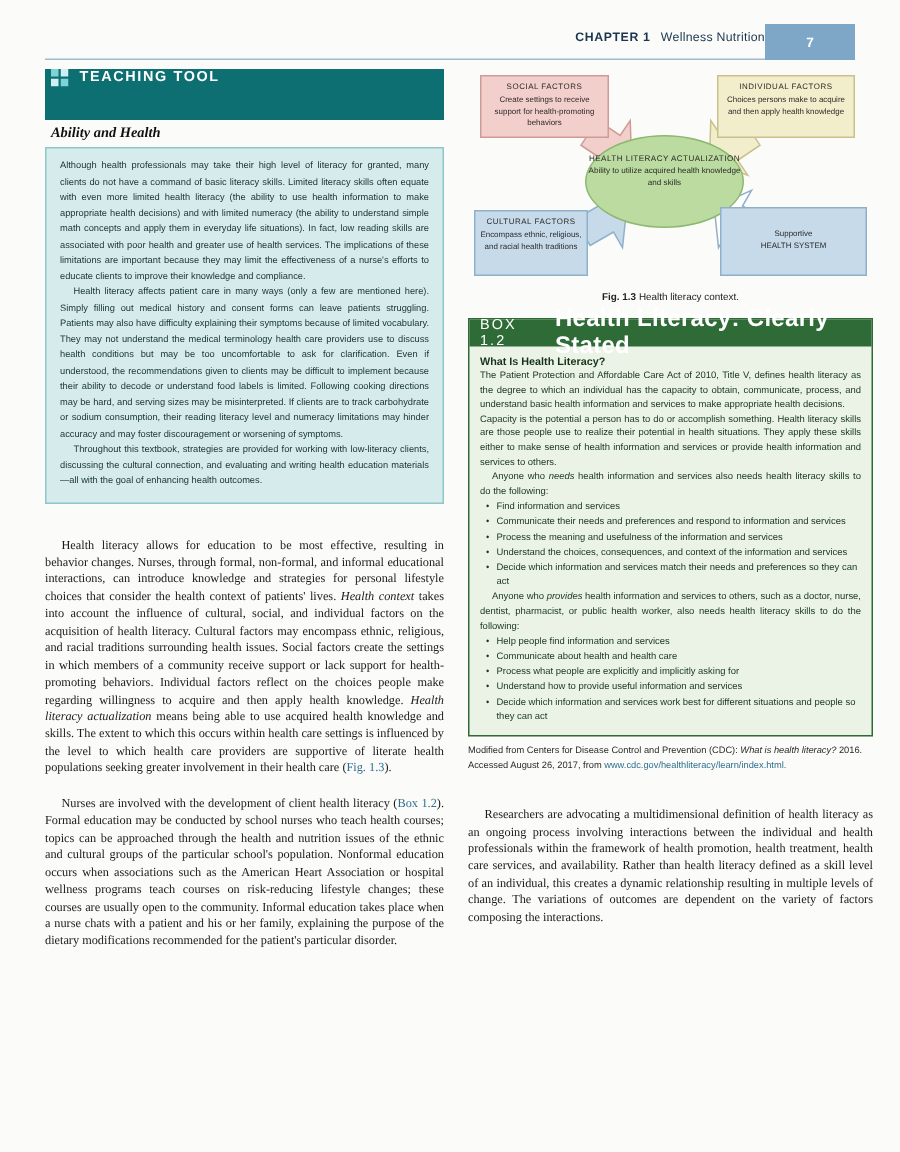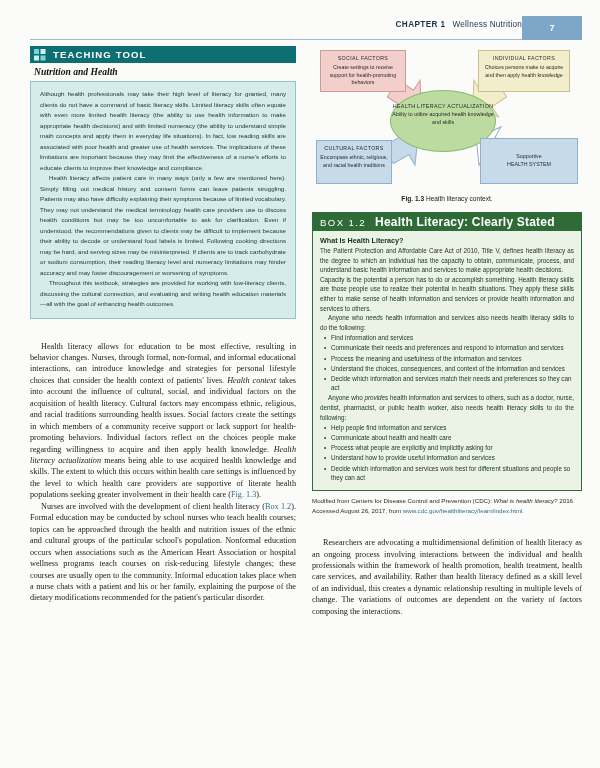--- a/index.html
+++ b/index.html
@@ -19,21 +19,21 @@
   
   #page-wrap {
     position: absolute;
     inset: 0;
     background: #fbfbf9;
   }
   .runhead {
     position: absolute;
     top: 18px;
     left: 0;
-    right: 0;
+    right: 12px;
     height: 22px;
   }
   .runhead .rule {
     position: absolute;
     left: 30px;
     right: 18px;
     top: 21px;
     height: 1px;
     background: #9fb9cf;
   }
@@ -78,23 +78,23 @@
   .col-right {
     position: absolute;
     left: 312px;
     top: 46px;
     width: 270px;
   }
 
   
   .feature-hd {
     background: #0d6f72;
-    height: 17px;
+    height: 34px;
     display: flex;
-    align-items: center;
+    align-items: flex-start;
     padding-left: 4px;
   }
   .tt-icon {
     width: 12px; height: 12px;
     display: block;
     margin-right: 7px;
     flex: 0 0 auto;
   }
   .feature-hd .ttl {
     font-family: "Liberation Sans", sans-serif;
@@ -131,21 +131,21 @@
   .bodytext {
     font-family: "Liberation Serif", serif;
     font-size: 8.2px;
     line-height: 11.45px;
     text-align: justify;
     color: #1a1a1a;
     margin: 0;
     -webkit-hyphens: auto;
     hyphens: auto;
   }
-  .bodytext + .bodytext { margin-top: 0; }
+  .bodytext + .bodytext { margin-top: 12px; }
   .bodytext.indent { text-indent: 11px; }
   .gap-top { margin-top: 22px; }
   .xref { color: #2f6f8f; }
   .it { font-style: italic; }
 
   
   .figure {
     position: relative;
     width: 270px;
     height: 148px;
@@ -173,21 +173,21 @@
     padding-left: 7px;
     color: #fff;
     font-family: "Liberation Sans", sans-serif;
   }
   .box12-hd .bn {
     font-size: 9.6px;
     letter-spacing: 1.4px;
     font-weight: normal;
   }
   .box12-hd .bt {
-    font-size: 12px;
+    font-size: 16px;
     font-weight: bold;
     margin-left: 9px;
     letter-spacing: .2px;
   }
   .box12-body { padding: 5px 7px 7px 7px; }
   .box12 h4 {
     margin: 0 0 1px 0;
     font-family: "Liberation Sans", sans-serif;
     font-size: 7.2px;
     font-weight: bold;
@@ -303,21 +303,21 @@
     <div>
       <div class="feature-hd">
         <svg class="tt-icon" viewBox="0 0 12 12">
           <rect x="0" y="0" width="5" height="5" fill="#7ed3d6"></rect>
           <rect x="6.5" y="0" width="5" height="5" fill="#cfeff0"></rect>
           <rect x="0" y="6.5" width="5" height="5" fill="#cfeff0"></rect>
           <rect x="6.5" y="6.5" width="5" height="5" fill="#7ed3d6"></rect>
         </svg>
         <span class="ttl">TEACHING TOOL</span>
       </div>
-      <div class="feature-sub">Nutrition and Health</div>
+      <div class="feature-sub">Ability and Health</div>
       <div class="feature-body">
         <p>Although health professionals may take their high level of literacy for granted, many clients do not have a command of basic literacy skills. Limited literacy skills often equate with even more limited health literacy (the ability to use health information to make appropriate health decisions) and with limited numeracy (the ability to understand simple math concepts and apply them in everyday life situations). In fact, low reading skills are associated with poor health and greater use of health services. The implications of these limitations are important because they may limit the effectiveness of a nurse's efforts to educate clients to improve their knowledge and compliance.</p>
         <p>Health literacy affects patient care in many ways (only a few are mentioned here). Simply filling out medical history and consent forms can leave patients struggling. Patients may also have difficulty explaining their symptoms because of limited vocabulary. They may not understand the medical terminology health care providers use to discuss health conditions but may be too uncomfortable to ask for clarification. Even if understood, the recommendations given to clients may be difficult to implement because their ability to decode or understand food labels is limited. Following cooking directions may be hard, and serving sizes may be misinterpreted. If clients are to track carbohydrate or sodium consumption, their reading literacy level and numeracy limitations may hinder accuracy and may foster discouragement or worsening of symptoms.</p>
         <p>Throughout this textbook, strategies are provided for working with low-literacy clients, discussing the cultural connection, and evaluating and writing health education materials—all with the goal of enhancing health outcomes.</p>
       </div>
     </div>
 
     <p class="bodytext indent gap-top"><span>Health literacy allows for education to be most effective, resulting in behavior changes. Nurses, through formal, non-formal, and informal educational interactions, can introduce knowledge and strategies for personal lifestyle choices that consider the health context of patients' lives. </span><span class="it">Health context</span><span> takes into account the influence of cultural, social, and individual factors on the acquisition of health literacy. Cultural factors may encompass ethnic, religious, and racial traditions surrounding health issues. Social factors create the settings in which members of a community receive support or lack support for health-promoting behaviors. Individual factors reflect on the choices people make regarding willingness to acquire and then apply health knowledge. </span><span class="it">Health literacy actualization</span><span> means being able to use acquired health knowledge and skills. The extent to which this occurs within health care settings is influenced by the level to which health care providers are supportive of literate health populations seeking greater involvement in their health care (</span><span class="xref">Fig. 1.3</span><span>).</span></p>
 
     <p class="bodytext indent"><span>Nurses are involved with the development of client health literacy (</span><span class="xref">Box 1.2</span><span>). Formal education may be conducted by school nurses who teach health courses; topics can be approached through the health and nutrition issues of the ethnic and cultural groups of the particular school's population. Nonformal education occurs when associations such as the American Heart Association or hospital wellness programs teach courses on risk-reducing lifestyle changes; these courses are usually open to the community. Informal education takes place when a nurse chats with a patient and his or her family, explaining the purpose of the dietary modifications recommended for the patient's particular disorder.</span></p>

